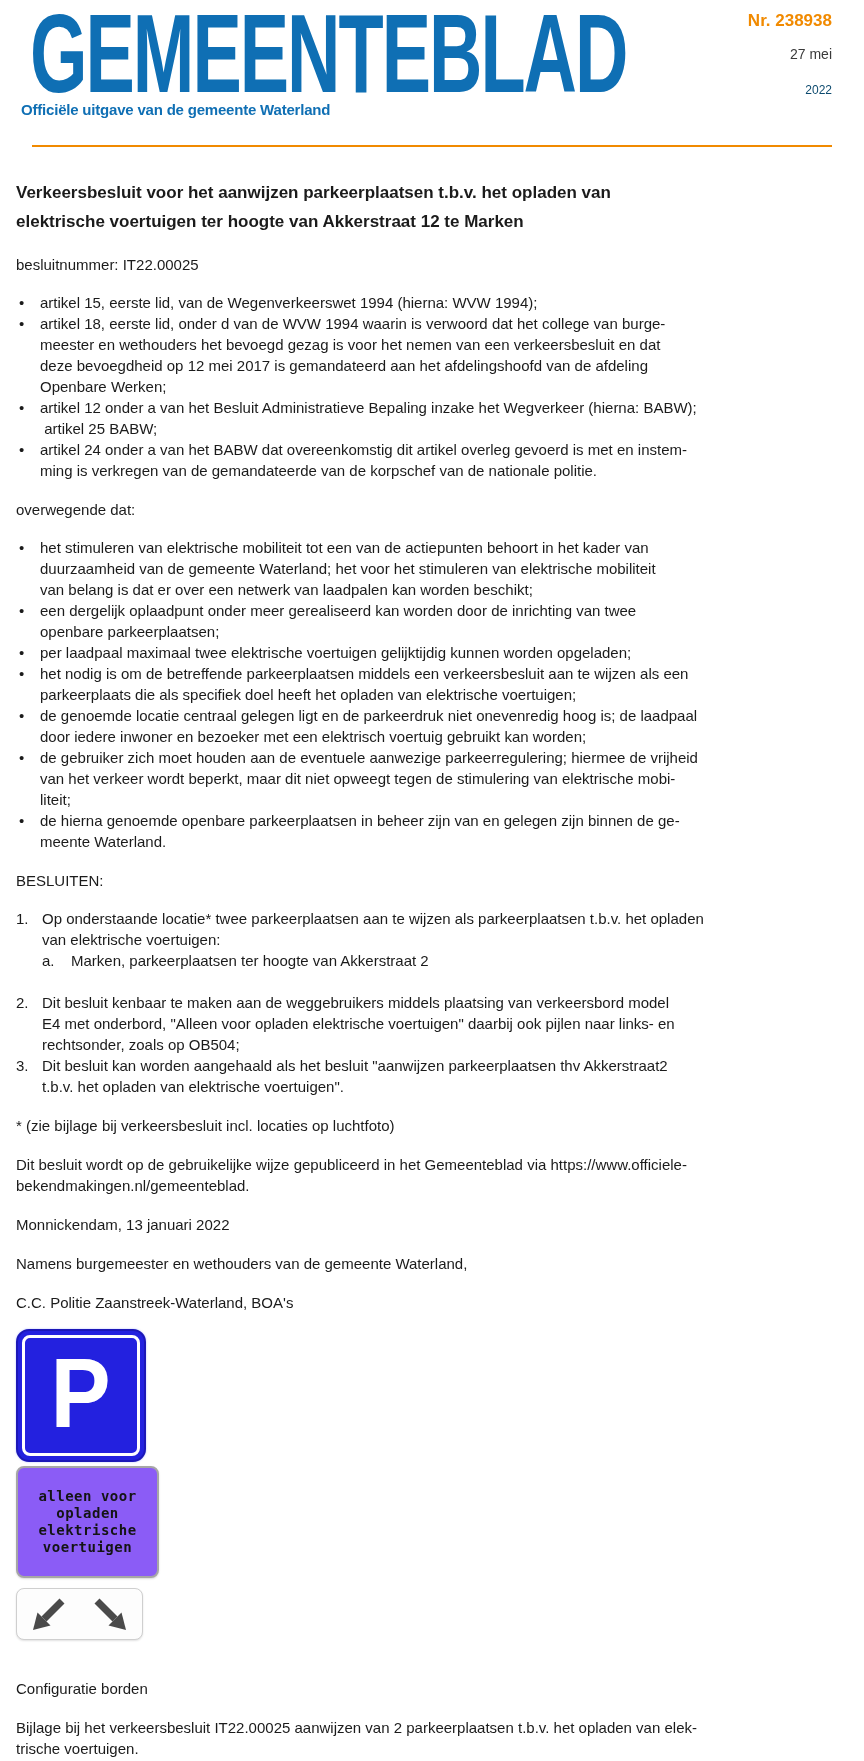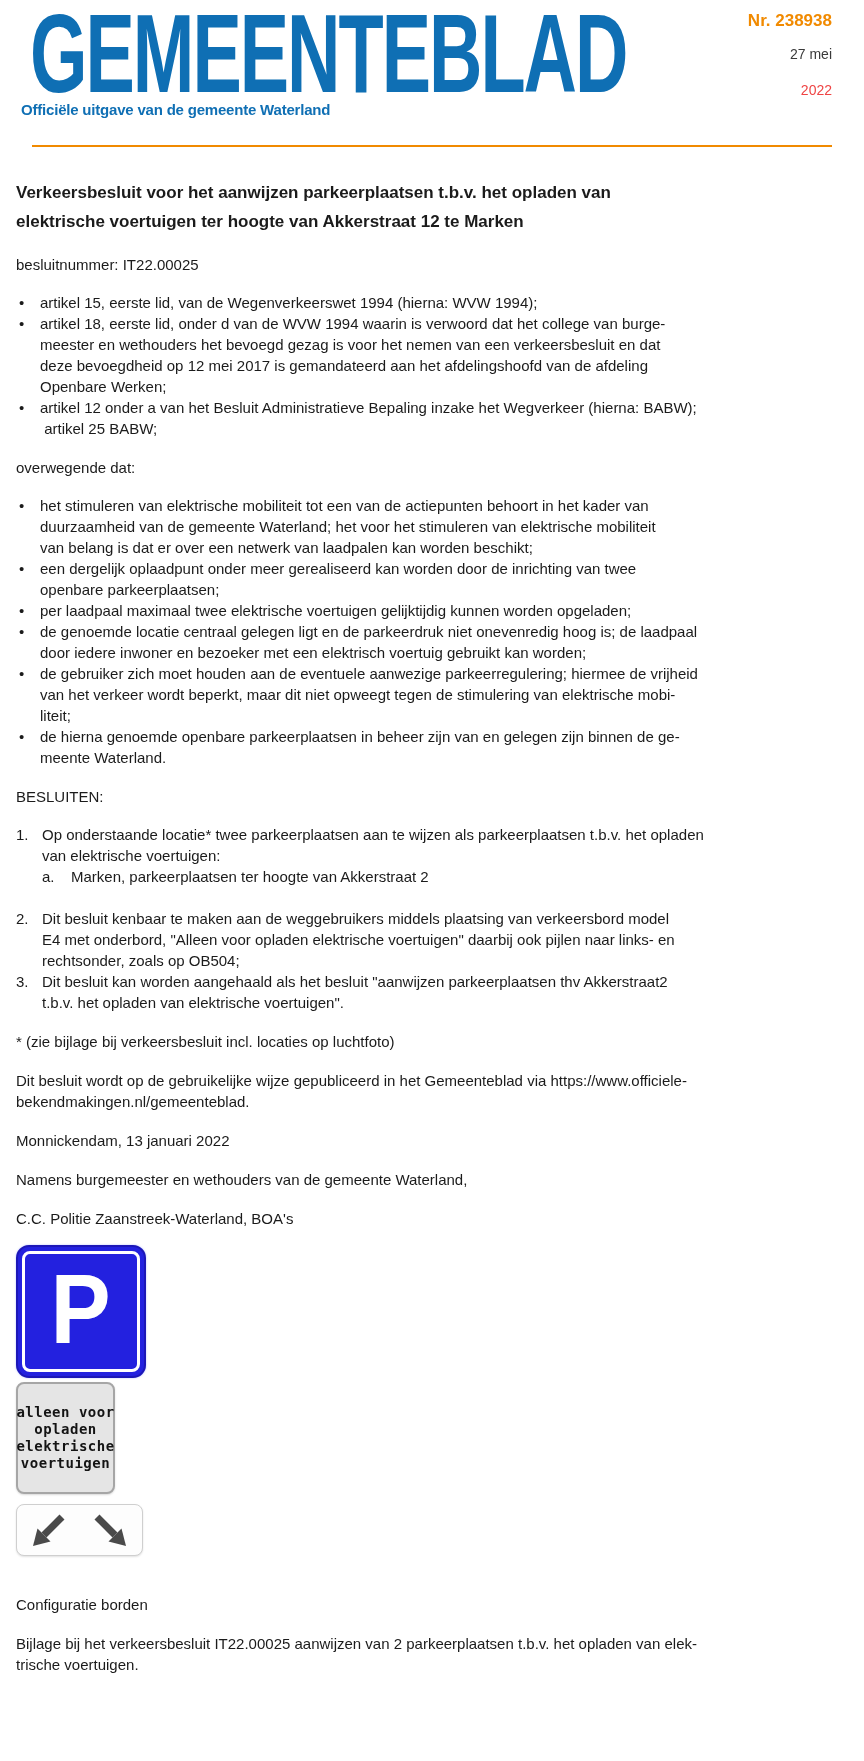--- a/index.html
+++ b/index.html
@@ -24,21 +24,21 @@
     white-space:nowrap;
   }
   .mast-sub {
     position:absolute; left:5px; top:99px;
     font-size:15px; font-weight:bold; letter-spacing:-0.2px;
     color:var(--brand-blue,#0f6fb4);
   }
   .mast-right { position:absolute; right:16px; top:10px; text-align:right; }
   .mast-nr { color:var(--accent-orange,#f18a00); font-weight:bold; font-size:17px; margin-bottom:13px;padding-left:18px; }
   .mast-day { font-size:14px; color:#3a3a3a; margin-bottom:15px; }
-  .mast-year { font-size:14px; color:#ef4444; }
+  .mast-year { font-size:12px; color:#0c4a6e; }
   .rule { position:absolute; left:16px; right:16px; top:145px; height:2px; background:var(--accent-orange,#f18a00); }
 
   
   .article-title {
     margin:30px 0 0 0;
     font-size:17px; font-weight:bold; line-height:29px;
     white-space:pre-wrap;
   }
   .p { margin:18px 0 0 0; white-space:pre-wrap; }
   .list { margin:17px 0 0 0; padding:0; list-style:none; }
@@ -65,22 +65,22 @@
   .sign-e4::after {
     content:""; position:absolute; inset:4px;
     border:3px solid #ffffff; border-radius:8px;
     pointer-events:none;
   }
   .sign-e4 .p-letter {
     color:#ffffff; font-weight:bold; font-size:98px; line-height:98px;
     margin-top:-6px; transform:scaleX(0.92);
   }
   .sign-onderbord {
-    margin-top:4px; width:99px; min-height:90px;
-    background:#e5e5e5; border:2px solid #a6a6a6; border-radius:8px;
+    margin-top:4px; width:143px; min-height:90px;
+    background:#8b5cf6; border:2px solid #a6a6a6; border-radius:8px;
     display:flex; align-items:center; justify-content:center;
     padding:20px 1px;
     box-shadow:0 1px 2px rgba(0,0,0,.15);
   }
   .sign-onderbord .onderbord-text {
     font-family:"DejaVu Sans Mono", monospace;
     font-weight:bold; font-size:14px; line-height:17px;
     letter-spacing:0.5px; color:#141414;
     text-align:center; white-space:pre-line;
   }
@@ -127,36 +127,44 @@
       <li class="bullet-item">
           <span class="t">artikel 18, eerste lid, onder d van de WVW 1994 waarin is verwoord dat het college van burge-
 meester en wethouders het bevoegd gezag is voor het nemen van een verkeersbesluit en dat
 deze bevoegdheid op 12 mei 2017 is gemandateerd aan het afdelingshoofd van de afdeling
 Openbare Werken;</span>
         </li>
       <li class="bullet-item">
           <span class="t">artikel 12 onder a van het Besluit Administratieve Bepaling inzake het Wegverkeer (hierna: BABW);
  artikel 25 BABW;</span>
         </li>
+      <li class="bullet-item">
+          <span class="t">artikel 24 onder a van het BABW dat overeenkomstig dit artikel overleg gevoerd is met en instem-
+ming is verkregen van de gemandateerde van de korpschef van de nationale politie.</span>
+        </li>
     </ul>
 
     <p class="p">overwegende dat:</p>
 
     <ul class="list">
       <li class="bullet-item">
           <span class="t">het stimuleren van elektrische mobiliteit tot een van de actiepunten behoort in het kader van
 duurzaamheid van de gemeente Waterland; het voor het stimuleren van elektrische mobiliteit
 van belang is dat er over een netwerk van laadpalen kan worden beschikt;</span>
         </li>
       <li class="bullet-item">
           <span class="t">een dergelijk oplaadpunt onder meer gerealiseerd kan worden door de inrichting van twee
 openbare parkeerplaatsen;</span>
         </li>
       <li class="bullet-item">
           <span class="t">per laadpaal maximaal twee elektrische voertuigen gelijktijdig kunnen worden opgeladen;</span>
+        </li>
+      <li class="bullet-item">
+          <span class="t">het nodig is om de betreffende parkeerplaatsen middels een verkeersbesluit aan te wijzen als een
+parkeerplaats die als specifiek doel heeft het opladen van elektrische voertuigen;</span>
         </li>
       <li class="bullet-item">
           <span class="t">de genoemde locatie centraal gelegen ligt en de parkeerdruk niet onevenredig hoog is; de laadpaal
 door iedere inwoner en bezoeker met een elektrisch voertuig gebruikt kan worden;</span>
         </li>
       <li class="bullet-item">
           <span class="t">de gebruiker zich moet houden aan de eventuele aanwezige parkeerregulering; hiermee de vrijheid
 van het verkeer wordt beperkt, maar dit niet opweegt tegen de stimulering van elektrische mobi-
 liteit;</span>
         </li>

